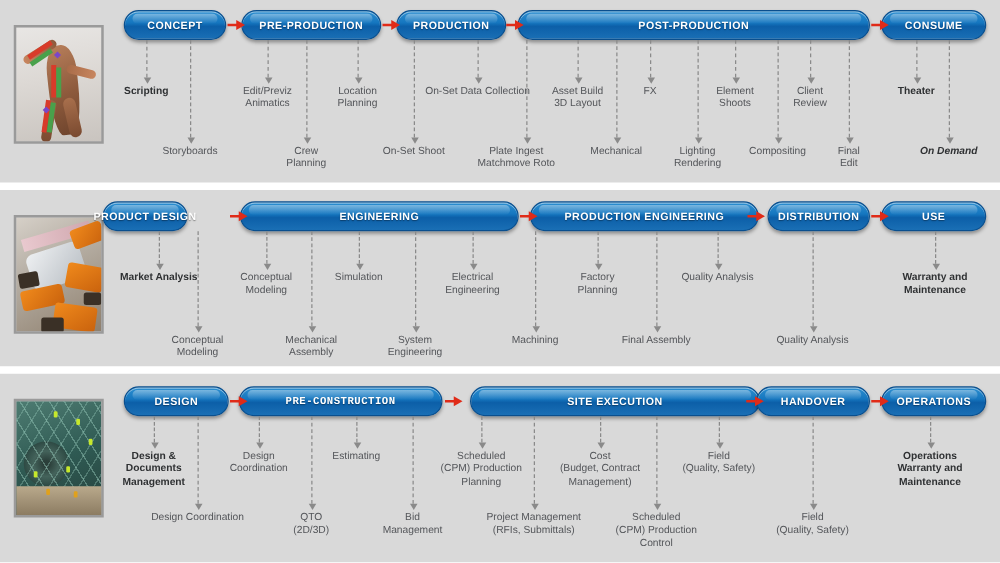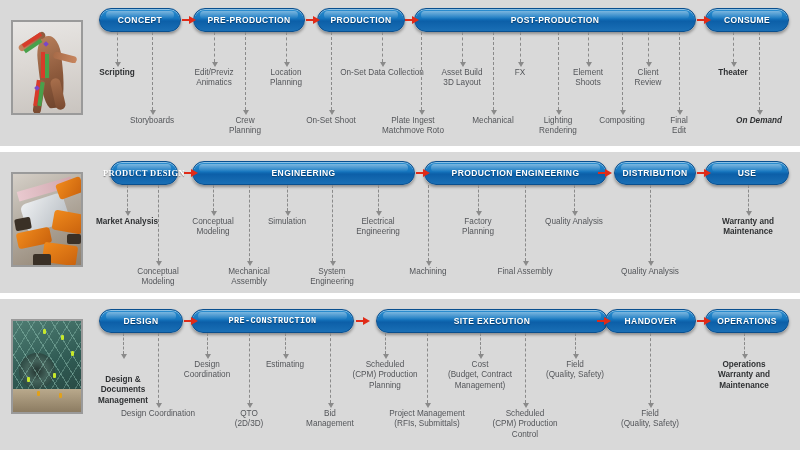--- a/index.html
+++ b/index.html
@@ -273,21 +273,21 @@
         <div class="orange" style="left:40px;top:38px;width:30px;height:20px;transform:rotate(10deg);"></div>
         <div class="orange" style="left:4px;top:56px;width:34px;height:16px;transform:rotate(-12deg);"></div>
         <div class="orange" style="left:30px;top:70px;width:34px;height:20px;transform:rotate(8deg);"></div>
         <div class="dark" style="left:2px;top:44px;width:16px;height:12px;transform:rotate(-10deg);"></div>
         <div class="dark" style="left:20px;top:80px;width:18px;height:12px;"></div>
         <div class="dark" style="left:54px;top:60px;width:14px;height:10px;"></div>
       </div>
       <div class="refl tB"></div>
     </div>
     <div class="stage-layer">
-        <div class="pill" style="left: 110px; top: 9px; width: 68px; font-family: Liberation Serif, serif;">
+        <div class="pill" style="left: 82px; top: 9px; width: 68px;">
           <span>PRODUCT DESIGN</span>
         </div>
         <div class="pill" style="left: 192px; top: 9px; width: 223px;">
           <span>ENGINEERING</span>
         </div>
         <div class="pill" style="left: 424px; top: 9px; width: 183px;">
           <span>PRODUCTION ENGINEERING</span>
         </div>
         <div class="pill" style="left: 614px; top: 9px; width: 82px;">
           <span>DISTRIBUTION</span>
@@ -417,21 +417,21 @@
           <span class="shaft"></span>
           <span class="head"></span>
         </div>
         <div class="arrow" style="left: 697px; top: 18px;">
           <span class="shaft"></span>
           <span class="head"></span>
         </div>
         <div class="conn" style="left: 123px; top: 34px; height: 21px;">
           <span class="tip"></span>
         </div>
-        <div class="leaf bold" style="left: 123px; top: 61px; margin-top: 15px;">Design &amp;
+        <div class="leaf bold" style="left: 123px; top: 61px;">Design &amp;
 Documents
 Management</div>
         <div class="conn" style="left: 207px; top: 34px; height: 21px;">
           <span class="tip"></span>
         </div>
         <div class="leaf" style="left: 207px; top: 61px;">Design
 Coordination</div>
         <div class="conn" style="left: 285px; top: 34px; height: 21px;">
           <span class="tip"></span>
         </div>

